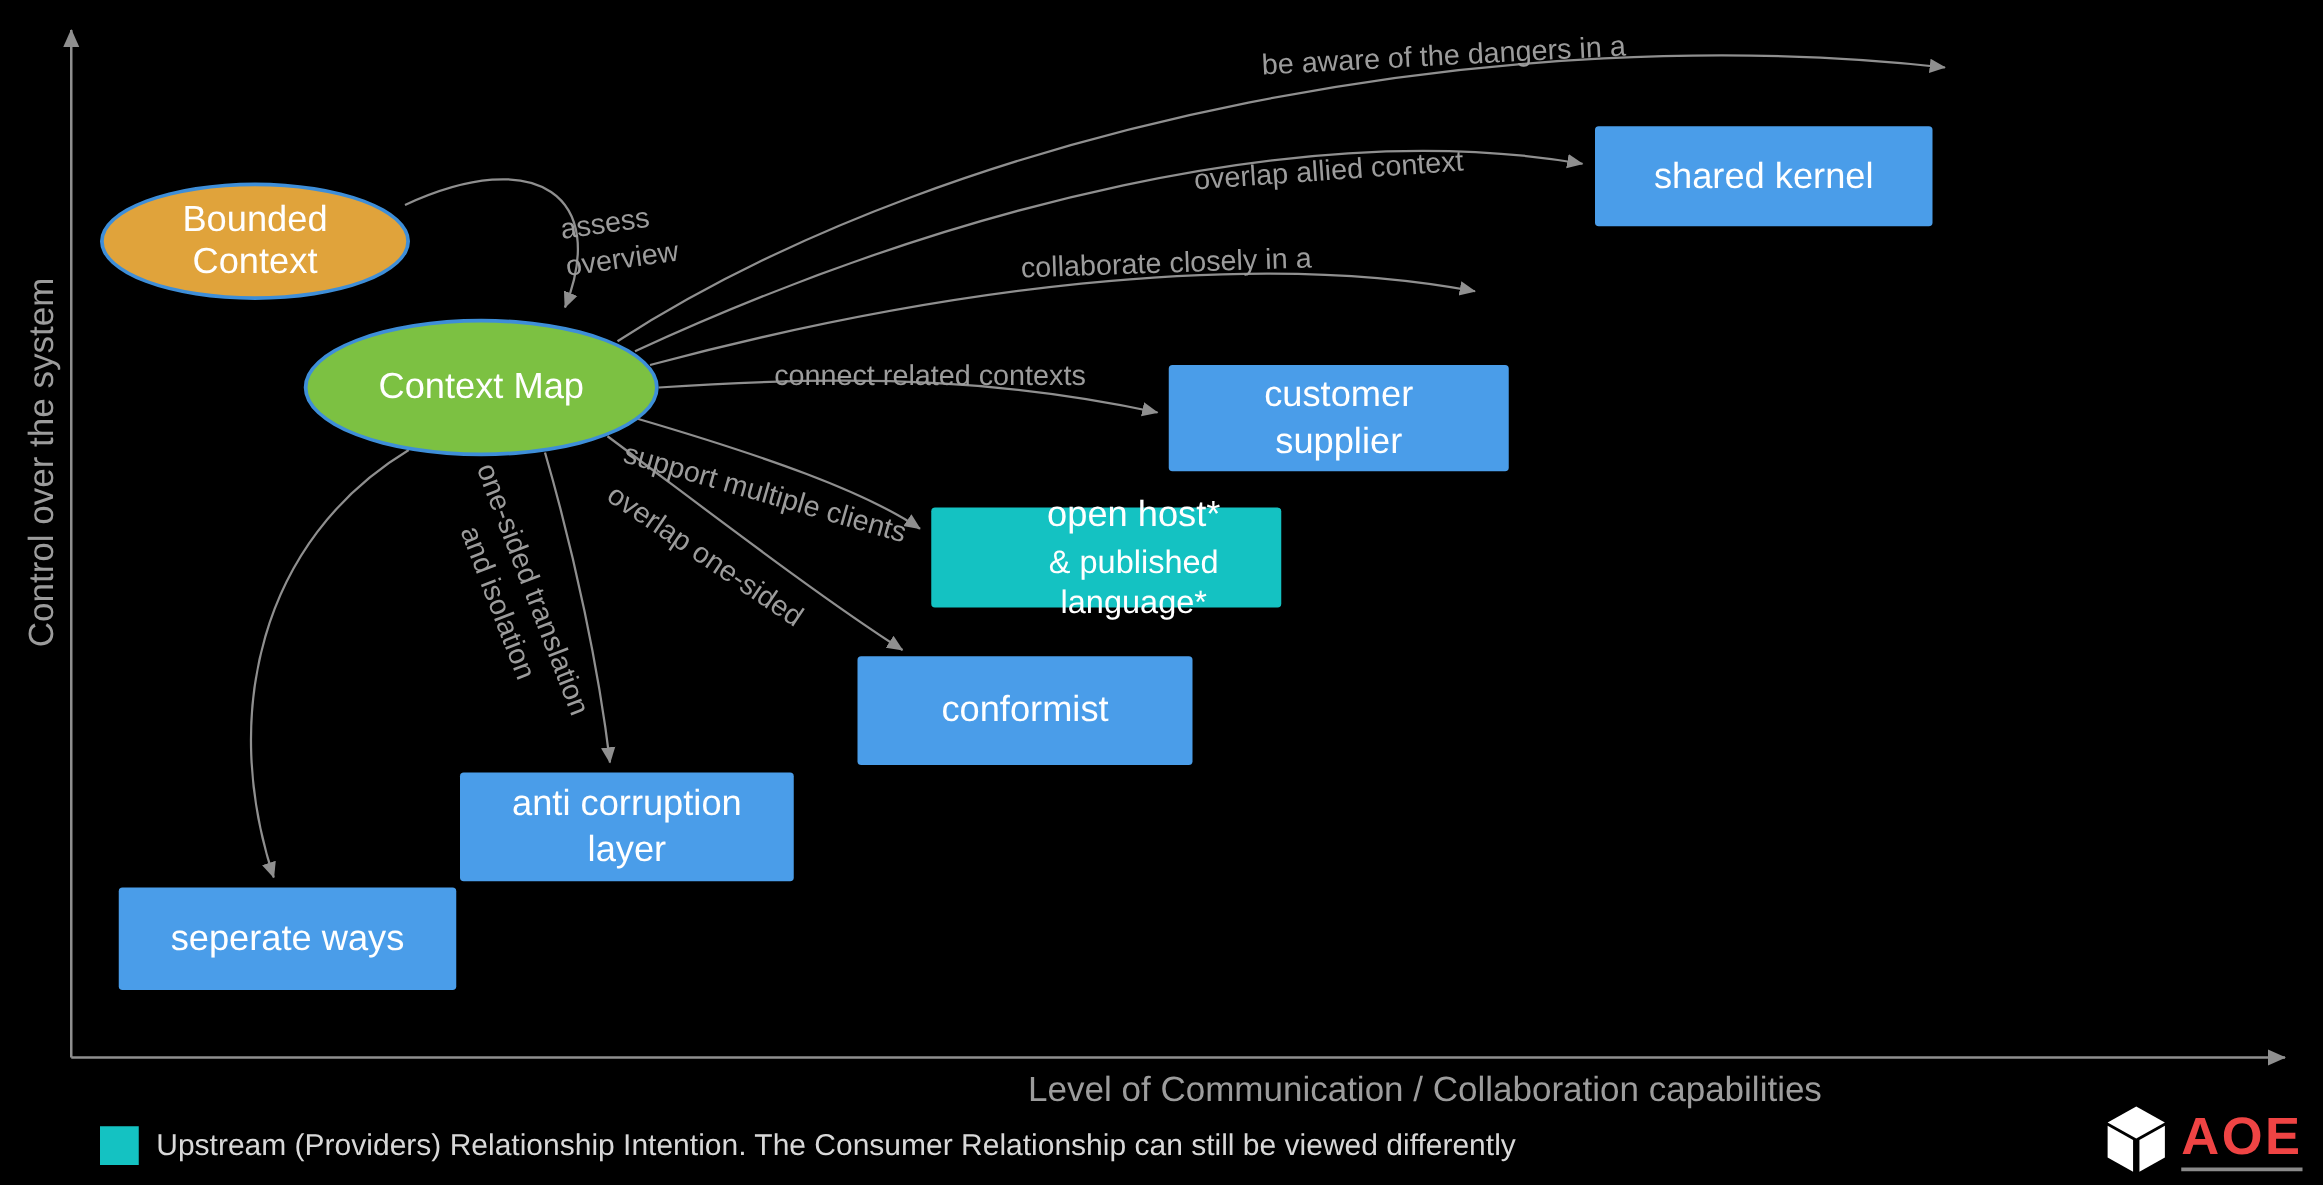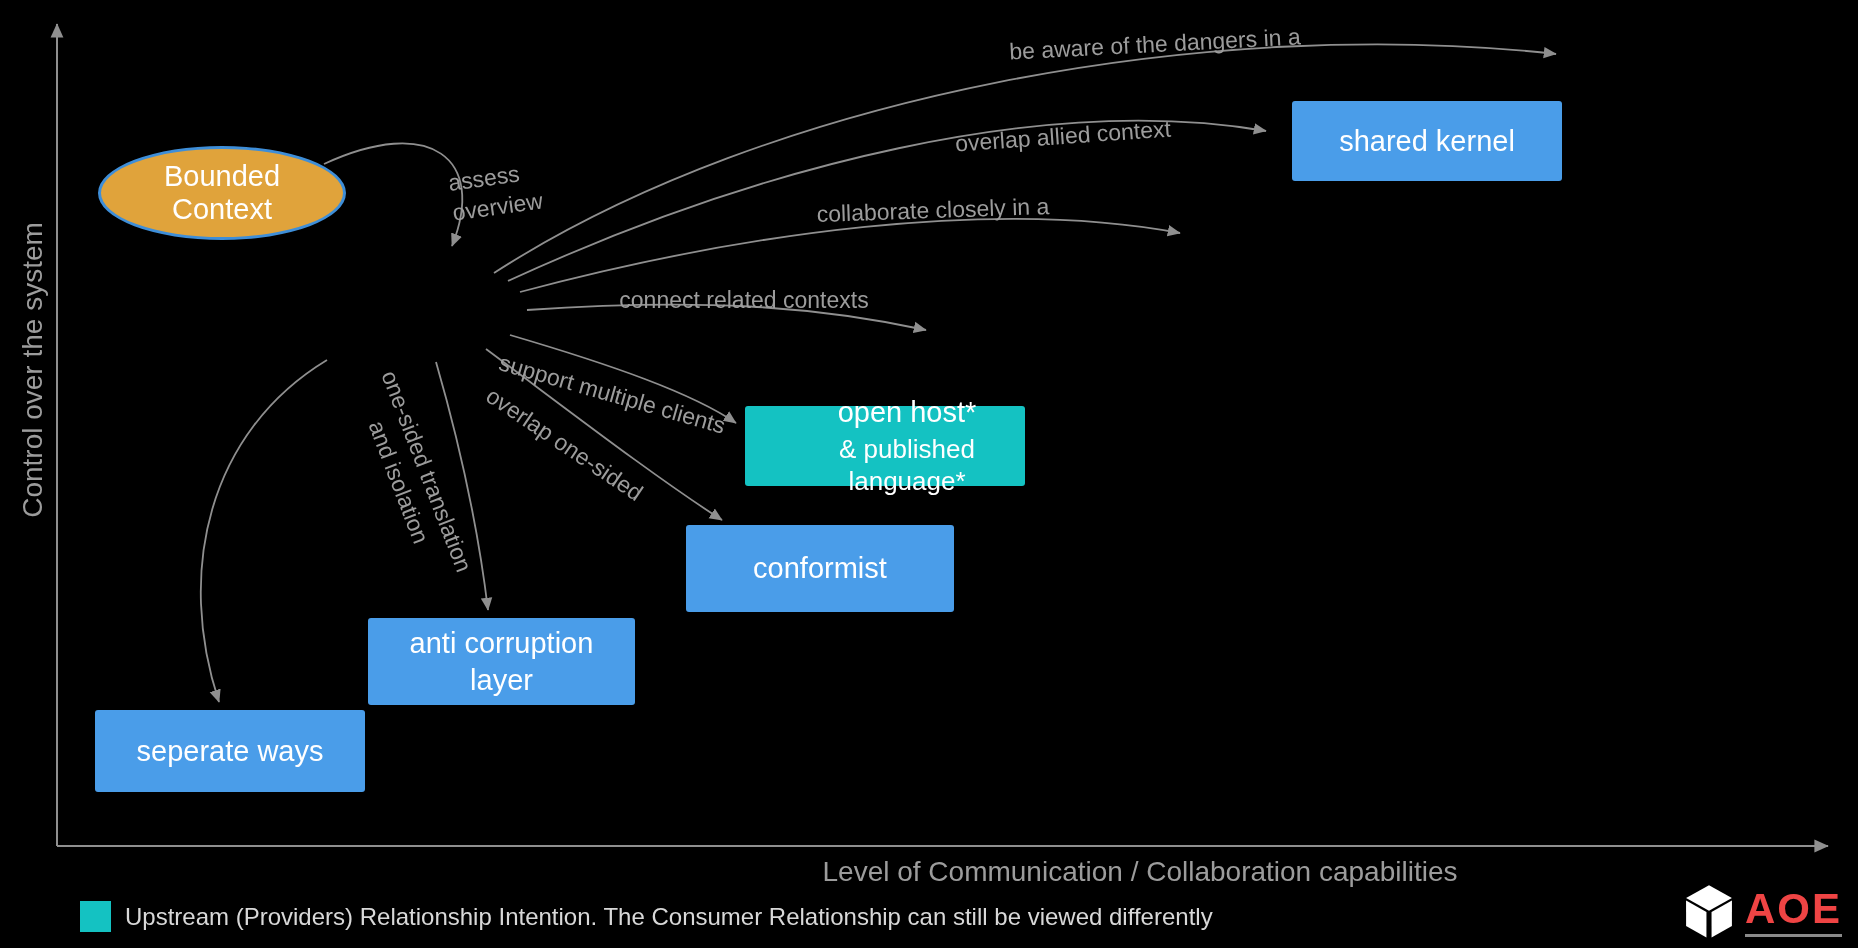--- a/index.html
+++ b/index.html
@@ -87,24 +87,27 @@
       <path d="M 510 335 C 612 365, 692 393, 736 423" marker-end="url(#arrow)"></path>
       <path d="M 486 349 C 572 413, 655 477, 722 520" marker-end="url(#arrow)"></path>
       <path d="M 436 362 C 460 445, 479 535, 488 610" marker-end="url(#arrow)"></path>
       <path d="M 327 360 C 208 432, 176 572, 219 702" marker-end="url(#arrow)"></path>
     </g>
   </svg>
 
   <div class="y-label">Control over the system</div>
   <div class="x-label">Level of Communication / Collaboration capabilities</div>
 
-  <div class="ellipse orange" style="left:98px; top:146px; width:248px; height:94px;">Bounded
+  <div class="ellipse orange" style="left:80px; top:146px; width:248px; height:94px;">Bounded
 Context</div>
+  <div class="ellipse green" style="left:243px; top:255px; width:284px; height:110px;">Context Map</div>
 
-  <div class="box" style="left:1276px; top:101px; width:270px; height:80px;margin-left:16px;">shared kernel</div>
+  <div class="box" style="left:1276px; top:101px; width:270px; height:80px;">shared kernel</div>
+  <div class="box" style="left:935px; top:292px; width:272px; height:85px;">customer
+supplier</div>
   <div class="box teal" style="left:745px; top:406px; width:280px; height:80px;">
     <span>open host*</span>
     <span class="sub">&amp; published language*</span>
   </div>
   <div class="box" style="left:686px; top:525px; width:268px; height:87px;">conformist</div>
   <div class="box" style="left:368px; top:618px; width:267px; height:87px;">anti corruption
 layer</div>
   <div class="box" style="left:95px; top:710px; width:270px; height:82px;text-align:center;">seperate ways</div>
 
   <div class="edge-label" style="left:450px; top:160px; width:130px; text-align:left; transform:rotate(-8deg);">assess

